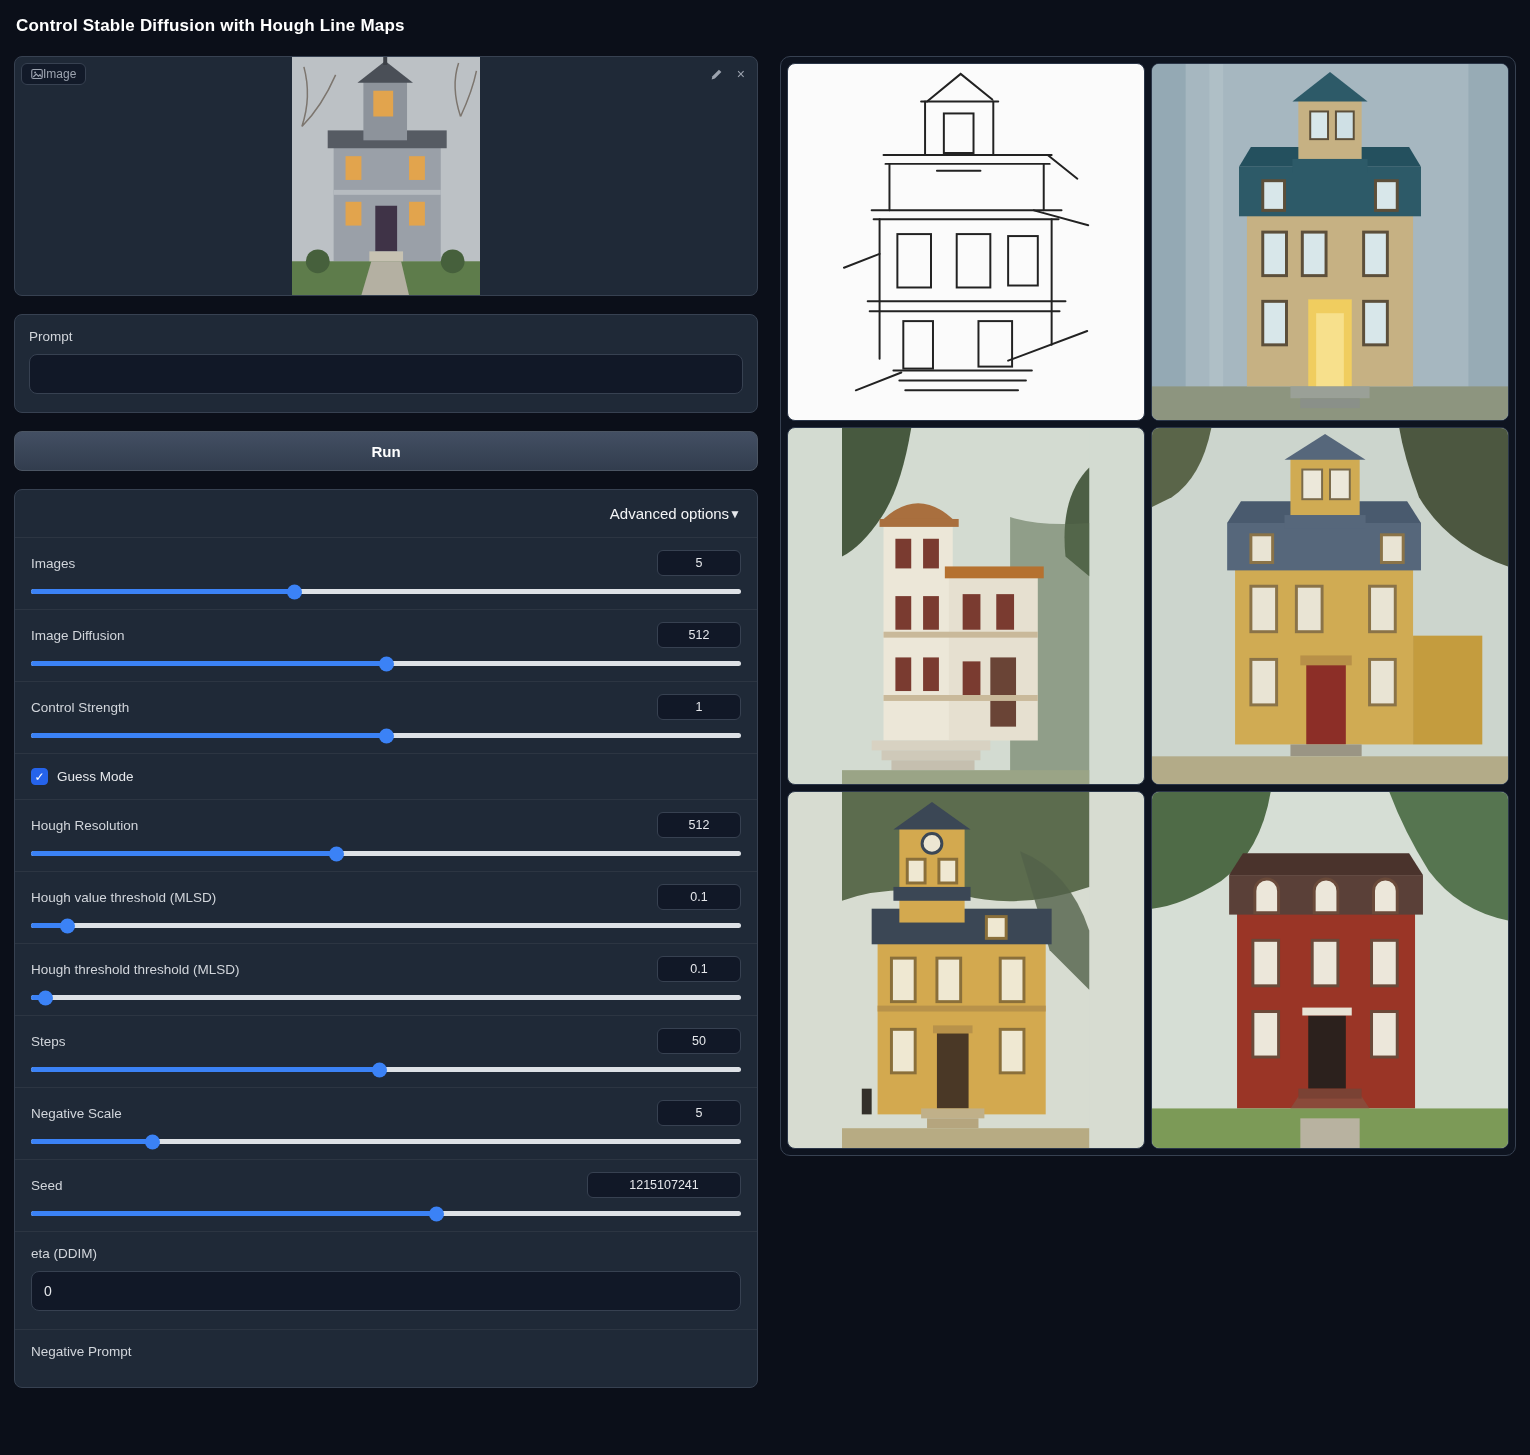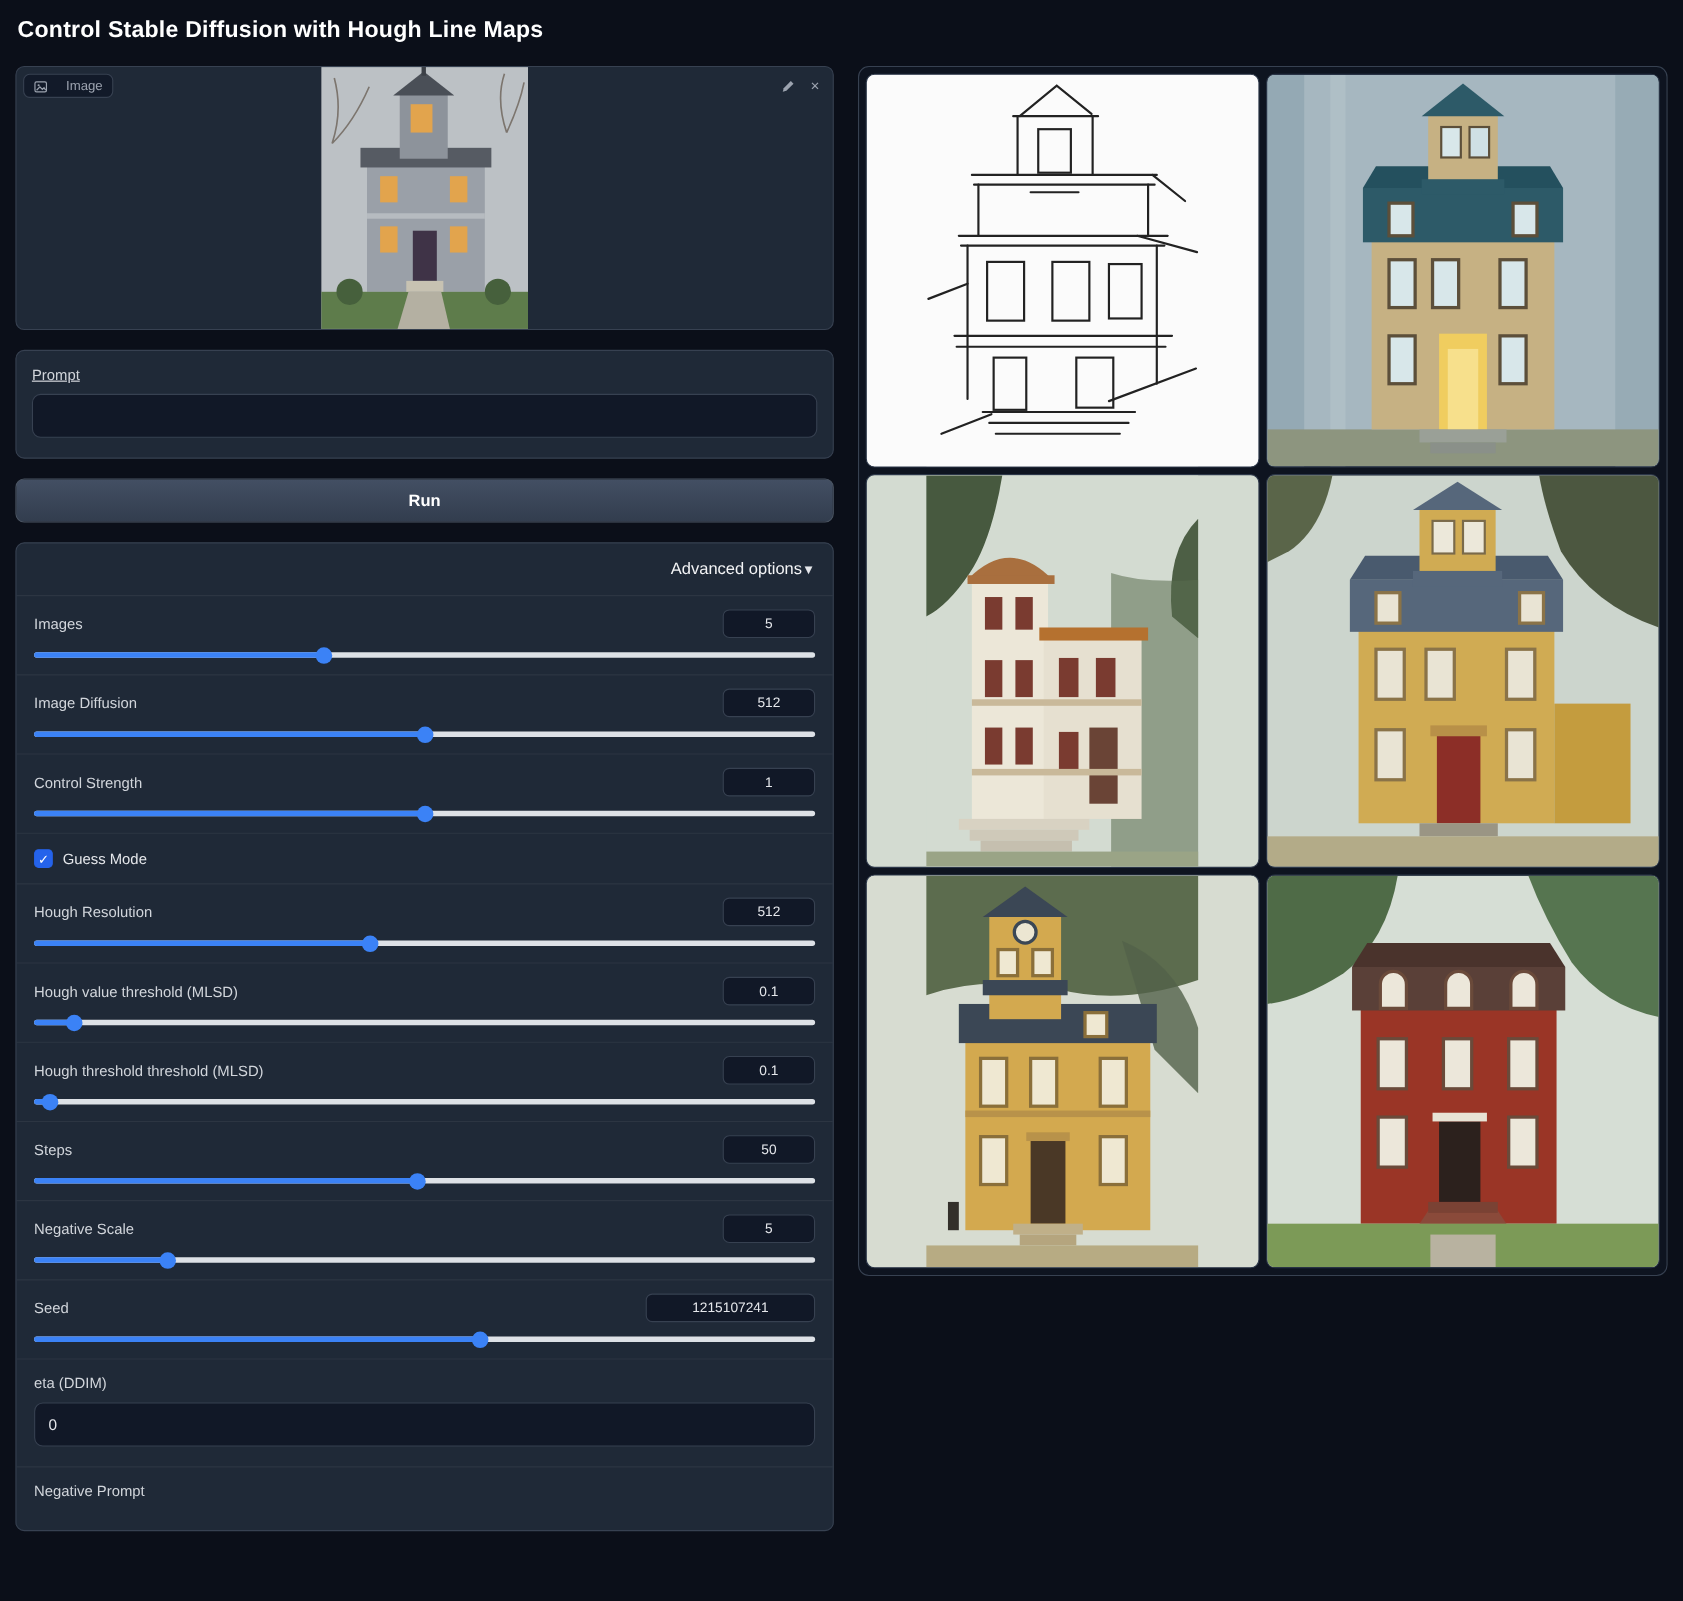--- a/index.html
+++ b/index.html
@@ -3,44 +3,44 @@
 <meta charset="utf-8">
 <style>
   * { box-sizing: border-box; margin: 0; padding: 0; }
   html, body { width: 1530px; height: 1455px; overflow: hidden; }
   body {
     background: #0b0f19;
     color: #e5e7eb;
     font-family: "Liberation Sans", sans-serif;
   }
   .app { padding: 14px; }
-  .page-title { font-size: 21px; font-weight: 700; color: #ffffff; margin: 2px 0 20px 2px; letter-spacing: .2px; }
+  .page-title { font-size: 17px; font-weight: 700; color: #ffffff; margin: 2px 0 20px 2px; letter-spacing: .2px; }
   .columns { display: flex; gap: 22px; align-items: flex-start; }
   .left-col { width: 744px; display: flex; flex-direction: column; gap: 18px; }
   .right-col { width: 736px; }
 
   .block { background: #1f2937; border: 1px solid #374151; border-radius: 8px; }
 
   
   .image-panel { position: relative; height: 240px; display: flex; justify-content: center; align-items: center; overflow: hidden; }
   .image-panel svg.photo { height: 238px; display: block; }
   .image-label-tab {
     position: absolute; top: 6px; left: 6px; z-index: 2;
-    display: flex; align-items: flex-end; gap: 17px;
+    display: flex; align-items: center; gap: 0;
     background: rgba(17,24,39,.85); border: 1px solid #374151; border-radius: 6px;
     padding: 3px 9px; font-size: 12px; color: #9ca3af;
   }
   .image-toolbar { position: absolute; top: 8px; right: 10px; z-index: 2; display: flex; align-items: center; gap: 10px; }
   .icon-btn {
     background: transparent; border: none; color: #9ca3af; cursor: pointer;
     font-size: 14px; line-height: 1; padding: 2px; display: flex; align-items: center;
   }
 
   
-  .prompt-block { padding: 14px 14px 18px; text-decoration: underline; }
+  .prompt-block { padding: 14px 14px 18px; }
   .field-label { display: block; font-size: 13.5px; color: #d1d5db; margin-bottom: 10px; }
   .text-input {
     width: 100%; height: 40px; background: #111827; border: 1px solid #374151; border-radius: 8px;
     color: #e5e7eb; font-size: 14px; padding: 0 12px; font-family: "Liberation Sans", sans-serif; outline: none;
   }
 
   
   .run-btn {
     width: 100%; height: 40px; border-radius: 8px; cursor: pointer;
     background: linear-gradient(180deg, #434f63, #323d4e);

